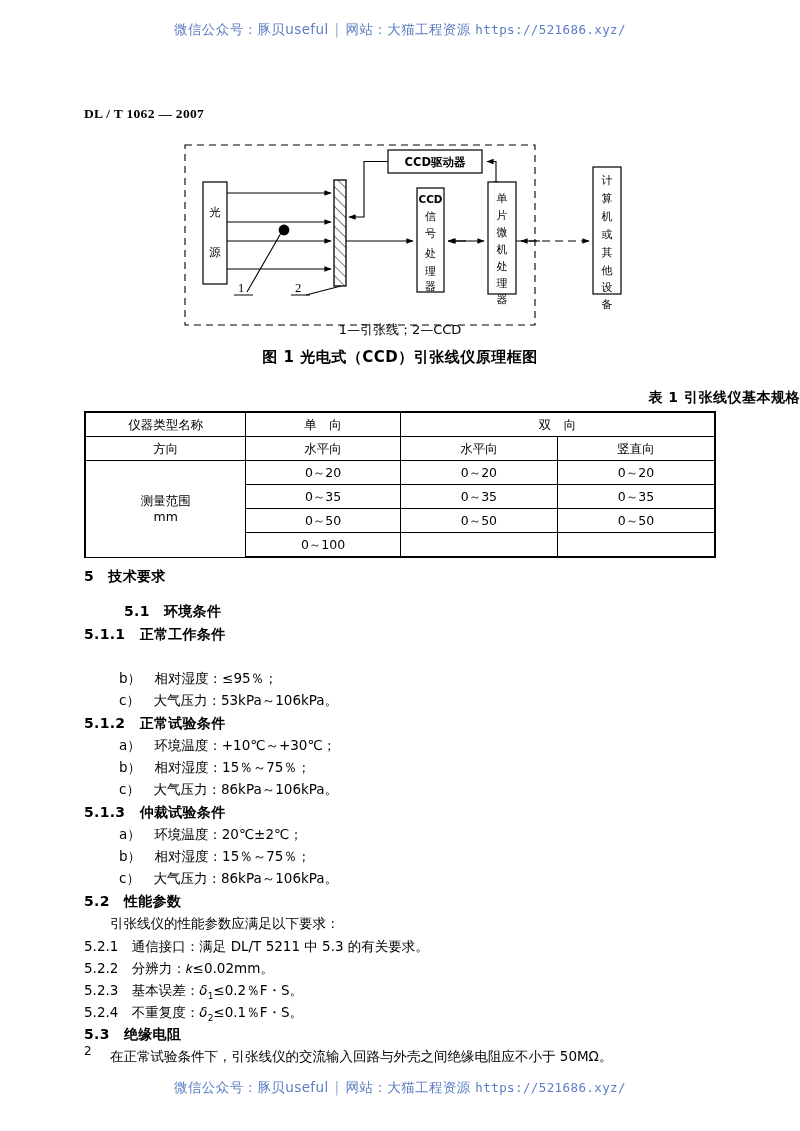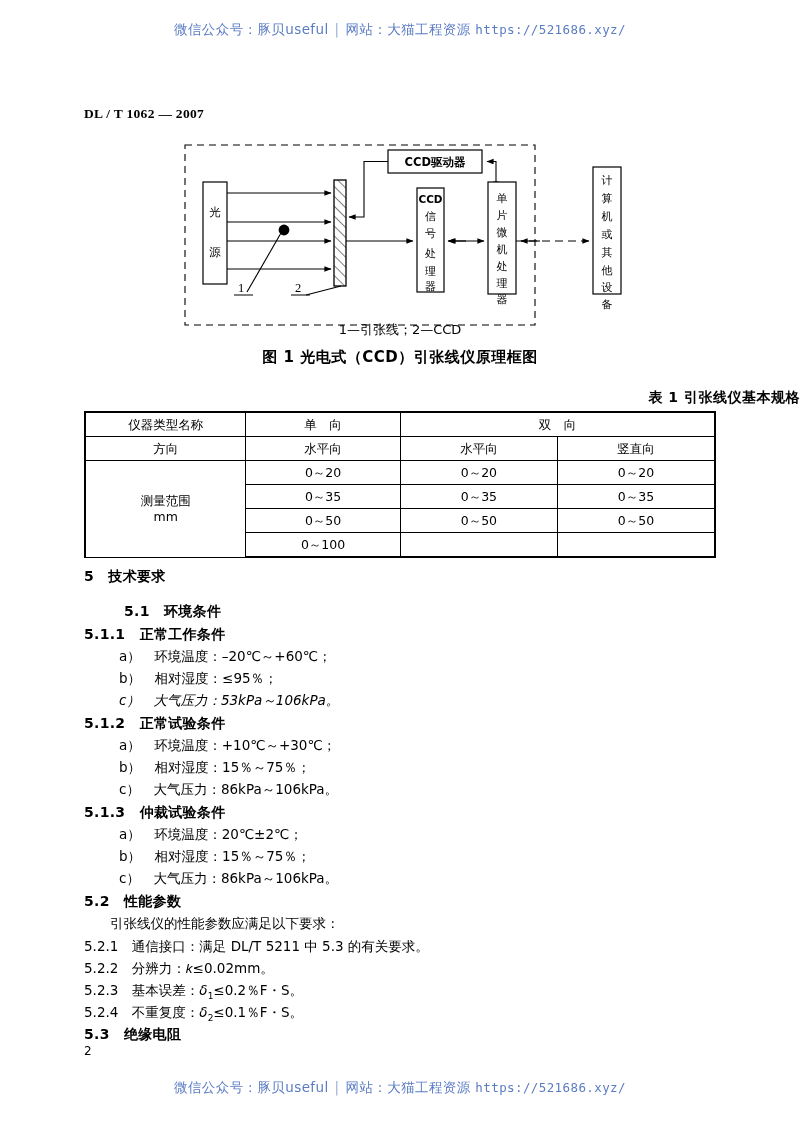--- a/index.html
+++ b/index.html
@@ -228,23 +228,22 @@
         <td class="c1 outer-bot">0～100</td>
         <td class="c2 outer-bot"></td>
         <td class="c3 outer-bot outer-r"></td>
       </tr>
     </tbody>
   </table>
 
   <div class="txt h-num" style="left:84px;top:568px;">5　技术要求</div>
   <div class="txt h-num" style="left:84px;top:603px;margin-left:40px;">5.1　环境条件</div>
   <div class="txt h-num" style="left:84px;top:626px;">5.1.1　正常工作条件</div>
-  <div class="txt item" style="left:119px;top:648px;">a）　环境温度：–20℃～+60℃；</div>
   <div class="txt item" style="left:119px;top:670px;">b）　相对湿度：≤95％；</div>
-  <div class="txt item" style="left:119px;top:692px;font-style:italic;">c）　大气压力：53kPa～106kPa。</div>
+  <div class="txt item" style="left:119px;top:692px;">c）　大气压力：53kPa～106kPa。</div>
 
   <div class="txt h-num" style="left:84px;top:715px;">5.1.2　正常试验条件</div>
   <div class="txt item" style="left:119px;top:737px;">a）　环境温度：+10℃～+30℃；</div>
   <div class="txt item" style="left:119px;top:759px;">b）　相对湿度：15％～75％；</div>
   <div class="txt item" style="left:119px;top:781px;">c）　大气压力：86kPa～106kPa。</div>
 
   <div class="txt h-num" style="left:84px;top:804px;">5.1.3　仲裁试验条件</div>
   <div class="txt item" style="left:119px;top:826px;">a）　环境温度：20℃±2℃；</div>
   <div class="txt item" style="left:119px;top:848px;">b）　相对湿度：15％～75％；</div>
   <div class="txt item" style="left:119px;top:870px;">c）　大气压力：86kPa～106kPa。</div>
@@ -259,20 +258,21 @@
 
   <div class="txt para" style="left:84px;top:982px;">
     <span>5.2.3　基本误差：</span><span class="it">δ</span><sub>1</sub><span>≤0.2％F・S。</span>
   </div>
 
   <div class="txt para" style="left:84px;top:1004px;">
     <span>5.2.4　不重复度：</span><span class="it">δ</span><sub>2</sub><span>≤0.1％F・S。</span>
   </div>
 
   <div class="txt h-num" style="left:84px;top:1026px;">5.3　绝缘电阻</div>
+  <div class="txt para" style="left:110px;top:1048px;">在正常试验条件下，引张线仪的交流输入回路与外壳之间绝缘电阻应不小于 50MΩ。</div>
 
   <div id="page-no">2</div>
 
   <div class="watermark" id="wm-bottom">
     <span>微信公众号：</span><span>豚贝useful</span><span class="sep">|</span><span>网站：</span><span>大猫工程资源</span>&nbsp;<span class="mono">https://521686.xyz/</span>
   </div>
 
 </div>
 
 </body></html>

